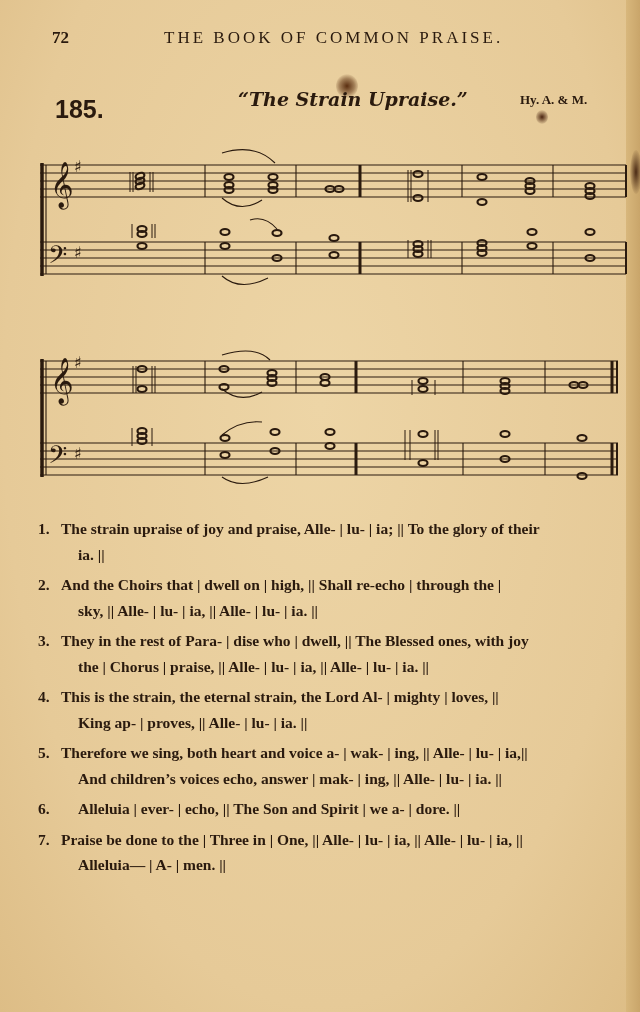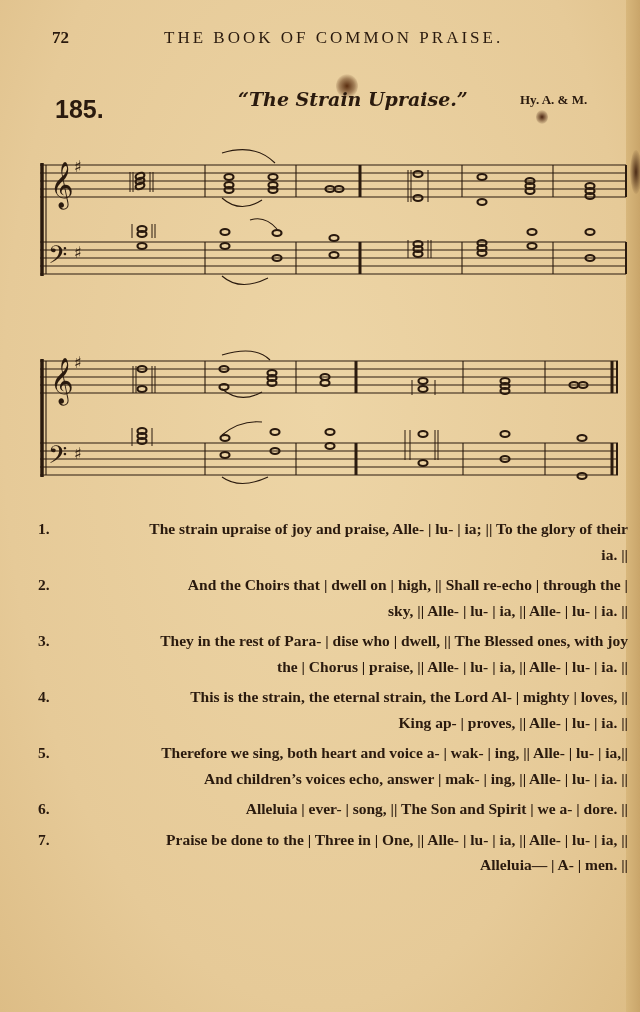--- a/index.html
+++ b/index.html
@@ -13,21 +13,21 @@
   .header{position:absolute;top:28px;left:52px;width:480px;font-size:17px;letter-spacing:3px;}
   .header .pg{position:absolute;left:0;top:0;letter-spacing:0;font-weight:bold;}
   .header .ttl{position:absolute;left:100px;top:0;margin-left:12px;}
   .hymn-no{position:absolute;left:55px;top:95px;font-family:"Liberation Sans","DejaVu Sans",sans-serif;font-size:25px;font-weight:bold;}
   .hymn-title{position:absolute;left:238px;top:88px;font-size:19px;font-style:italic;font-weight:bold;font-family:"DejaVu Serif",serif;}
   .hymn-src{position:absolute;left:520px;top:92px;font-size:13px;font-weight:bold;}
   .music{position:absolute;left:0;top:0;}
   .verses{position:absolute;left:38px;top:516px;width:590px;font-size:15.5px;line-height:25.5px;font-weight:bold;}
   .verse{position:relative;padding-left:23px;margin-bottom:5px;}
   .verse .num{position:absolute;left:0;top:0;}
-  .verse .l{display:block;text-align:right;}
+  .verse .l{display:block;}
   .verse .l.cont{padding-left:17px;}
 </style>
 </head>
 <body>
 
 <div class="edge"></div>
 <div class="spot" style="left:336px;top:74px;width:22px;height:24px;background:radial-gradient(circle,#5a2e10 0%,rgba(90,46,16,0.5) 45%,rgba(90,46,16,0) 75%);"></div>
 <div class="spot" style="left:536px;top:110px;width:12px;height:14px;background:radial-gradient(circle,#4a2410 0%,rgba(74,36,16,0.3) 55%,rgba(0,0,0,0) 80%);"></div>
 <div class="spot" style="left:630px;top:150px;width:12px;height:44px;background:radial-gradient(ellipse,#4a2a14 0%,rgba(74,42,20,0) 75%);"></div>
 
@@ -254,20 +254,20 @@
     <span class="l">This is the strain, the eternal strain, the Lord Al- | mighty | loves, ||</span>
     <span class="l cont">King ap- | proves, || Alle- | lu- | ia. ||</span>
   </div>
   <div class="verse">
     <span class="num">5.</span>
     <span class="l">Therefore we sing, both heart and voice a- | wak- | ing, || Alle- | lu- | ia,||</span>
     <span class="l cont">And children’s voices echo, answer | mak- | ing, || Alle- | lu- | ia. ||</span>
   </div>
   <div class="verse">
     <span class="num">6.</span>
-    <span class="l cont">Alleluia | ever- | song, || The Son and Spirit | we a- | dore. ||</span>
+    <span class="l cont">Alleluia | ever- | echo, || The Son and Spirit | we a- | dore. ||</span>
   </div>
   <div class="verse">
     <span class="num">7.</span>
     <span class="l">Praise be done to the | Three in | One, || Alle- | lu- | ia, || Alle- | lu- | ia, ||</span>
     <span class="l cont">Alleluia— | A- | men. ||</span>
   </div>
 </div>
 
 </body></html>

